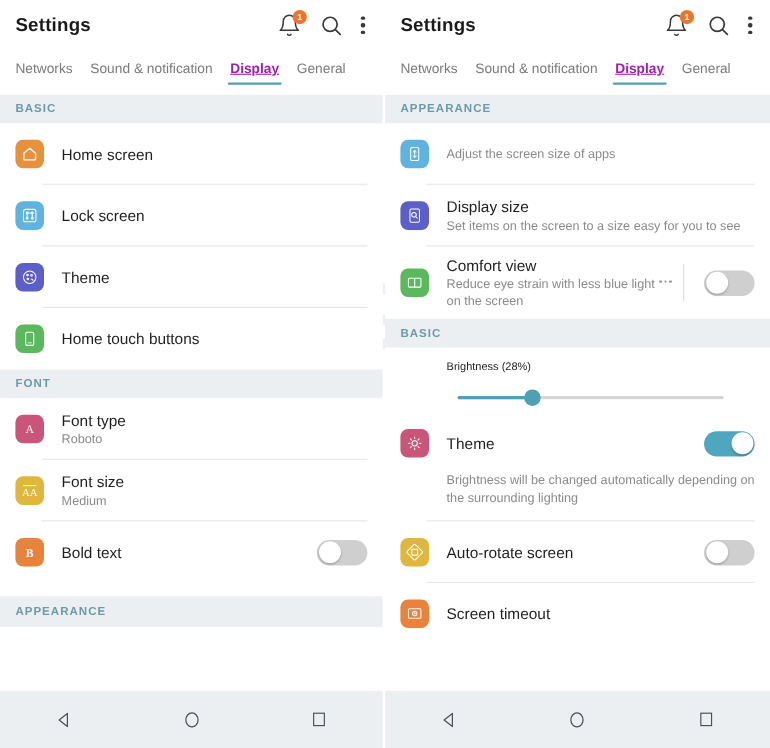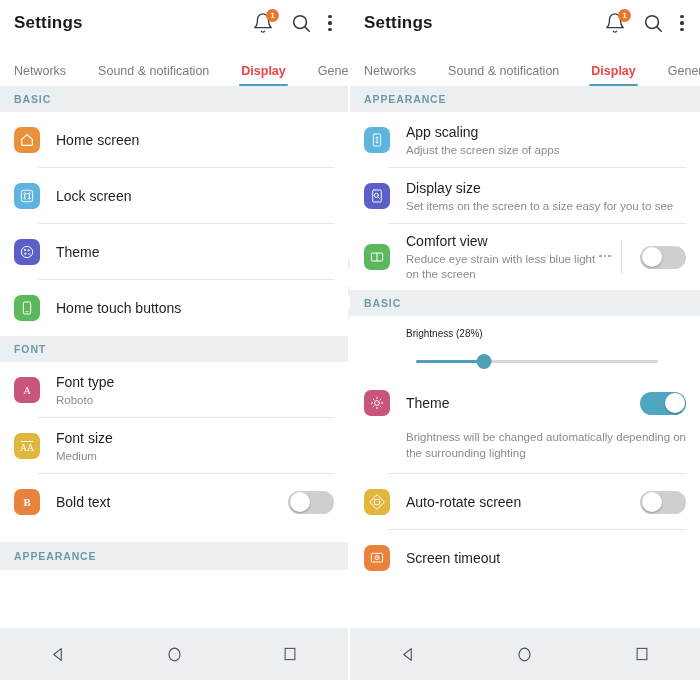--- a/index.html
+++ b/index.html
@@ -28,23 +28,23 @@
   .appbar-icons{display:flex;align-items:center;gap:16px;padding-right:4px;}
   .ic{width:22px;height:22px;position:relative;display:block;}
   .bell-badge{
     position:absolute;top:-3px;right:-5px;width:13px;height:13px;border-radius:50%;
     background:#e8762c;color:#fff;font-size:8px;line-height:13px;text-align:center;font-weight:bold;
   }
   .dots-v{width:4px;height:20px;display:flex;flex-direction:column;justify-content:center;gap:3px;align-items:center;}
   .dots-v i{width:3.2px;height:3.2px;border-radius:50%;background:#3a3a3a;display:block;}
 
   
-  .tabs{height:40px;display:flex;align-items:flex-end;background:#fff;padding:0 6px;position:relative;z-index:2;gap:16px;}
+  .tabs{height:40px;display:flex;align-items:center;background:#fff;padding:0 6px;position:relative;z-index:2;}
   .tab{font-size:12.5px;color:#7b7b7b;padding:0 8px 8px 8px;position:relative;white-space:nowrap;}
-  .tab.active{color:#ef4444;font-weight:bold;}
+  .tab.active{color:#a21caf;font-weight:bold;text-decoration:underline;}
   .tab.active::after{content:"";position:absolute;left:6px;right:6px;bottom:0;height:2.5px;background:#4f9fb5;border-radius:2px;}
   .tab.first{padding-left:8px;}
 
   
   .section{
     background:#eceff1;height:26px;display:flex;align-items:center;
     padding-left:14px;font-size:10.5px;font-weight:bold;color:#6d9aa8;letter-spacing:.9px;
     position:relative;z-index:1;
   }
   .section.tall{height:28px;}
@@ -299,21 +299,20 @@
     <div class="list">
 
       <div class="row">
         <span class="icon-box" style="background:#5eb3df">
           <svg width="16" height="16" viewBox="0 0 24 24" fill="none" stroke="#fff" stroke-width="1.4" stroke-linecap="round" stroke-linejoin="round">
             <rect x="6.5" y="3" width="11" height="18" rx="1.8"></rect>
             <path d="M12 7.5v9M10 9.3 12 7.2l2 2.1M10 14.7 12 16.8l2-2.1"></path>
           </svg>
         </span>
         <div class="row-text">
-          <div class="row-title">App scaling</div>
           <div class="row-sub">Adjust the screen size of apps</div>
         </div>
         <span class="sep"></span>
       </div>
 
       <div class="row">
         <span class="icon-box" style="background:#5b5fc7">
           <svg width="16" height="16" viewBox="0 0 24 24" fill="none" stroke="#fff" stroke-width="1.4" stroke-linecap="round">
             <rect x="5.5" y="3" width="13" height="18" rx="1.8"></rect>
             <circle cx="11" cy="11" r="3.1"></circle>

